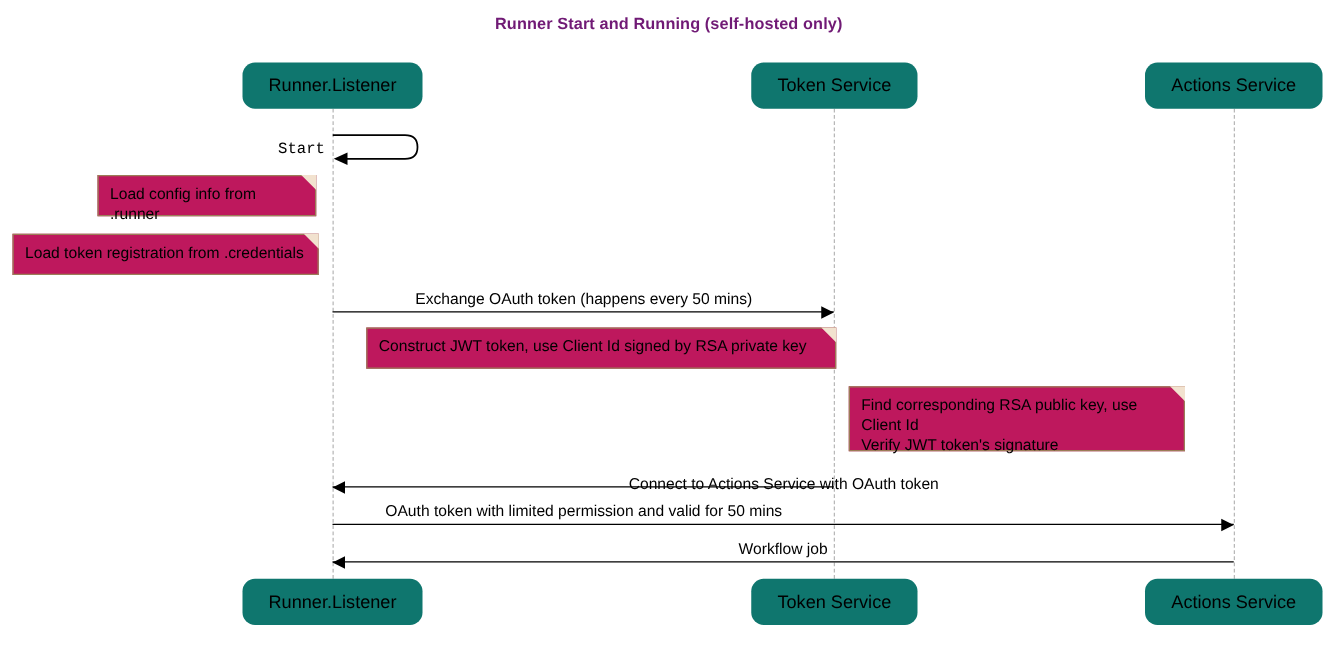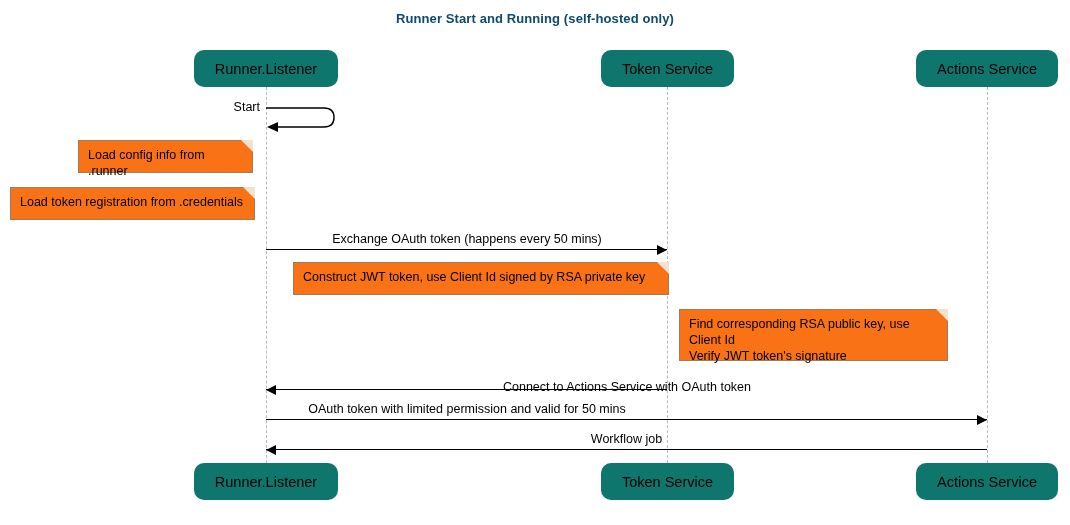--- a/index.html
+++ b/index.html
@@ -21,21 +21,21 @@
     height: 525px;
   }
   .title {
     position: absolute;
     left: 0;
     top: 11px;
     width: 1070px;
     text-align: center;
     font-size: 13px;
     font-weight: bold;
-    color: #0c4a6e;
+    color: #701a75;
     letter-spacing: 0.1px;
   }
   .lifeline {
     position: absolute;
     width: 0;
     border-left: 1px dashed #b8b8b8;
   }
   .participant {
     position: absolute;
     height: 37px;
@@ -44,21 +44,21 @@
     color: #000000;
     font-size: 14.5px;
     display: flex;
     align-items: center;
     justify-content: center;
     box-sizing: border-box;
     white-space: nowrap;
   }
   .note {
     position: absolute;
-    background: #f97316;
+    background: #be185d;
     border: 1px solid #9b7d57;
     box-sizing: border-box;
     font-size: 12.5px;
     color: #000000;
     padding: 6px 8px 5px 9px;
     line-height: 16px;
     white-space: pre-line;
   }
   .note .fold {
     position: absolute;
@@ -131,21 +131,21 @@
     <div class="note" style="left: 10px; top: 187px; width: 245px; height: 33px;"><span>Load token registration from .credentials</span><span class="fold"></span><span class="fold-edge"></span></div>
     <div class="note" style="left: 293px; top: 262px; width: 376px; height: 33px;"><span>Construct JWT token, use Client Id signed by RSA private key</span><span class="fold"></span><span class="fold-edge"></span></div>
     <div class="note" style="left: 679px; top: 309px; width: 269px; height: 52px;"><span>Find corresponding RSA public key, use Client Id
 Verify JWT token's signature</span><span class="fold"></span><span class="fold-edge"></span></div>
     <div class="selfloop" style="left: 266px; top: 107px;">
       <svg width="74" height="31">
         <path d="M0,1 L58,1 Q68,1 68,10.5 Q68,20 58,20 L10,20" fill="none" stroke="#000" stroke-width="1.4"></path>
         <path d="M1,20 L12,15 L12,25 Z" fill="#000"></path>
       </svg>
     </div>
-    <div class="msg-label" style="right: 810px; top: 100px;">Start</div>
+    <div class="msg-label" style="right: 810px; top: 112px; font-family: Liberation Mono, monospace;">Start</div>
     <div class="msg-line" style="left: 266px; top: 249px; width: 401px;"></div>
     <div class="arrow-right" style="top: 244.5px; left: 657px;"></div>
     <div class="msg-label" style="width: 274px; left: 330px; top: 232px;">Exchange OAuth token (happens every 50 mins)</div>
     <div class="msg-line" style="left: 266px; top: 389px; width: 401px;"></div>
     <div class="arrow-left" style="top: 384.5px; left: 266px;"></div>
     <div class="msg-label" style="width: 322px; left: 306px; top: 366px; margin-top: 36px;">OAuth token with limited permission and valid for 50 mins</div>
     <div class="msg-line" style="left: 266px; top: 419px; width: 721px;"></div>
     <div class="arrow-right" style="top: 414.5px; left: 977px;"></div>
     <div class="msg-label" style="width: 252px; left: 501px; top: 380px;">Connect to Actions Service with OAuth token</div>
     <div class="msg-line" style="left: 266px; top: 449px; width: 721px;"></div>

